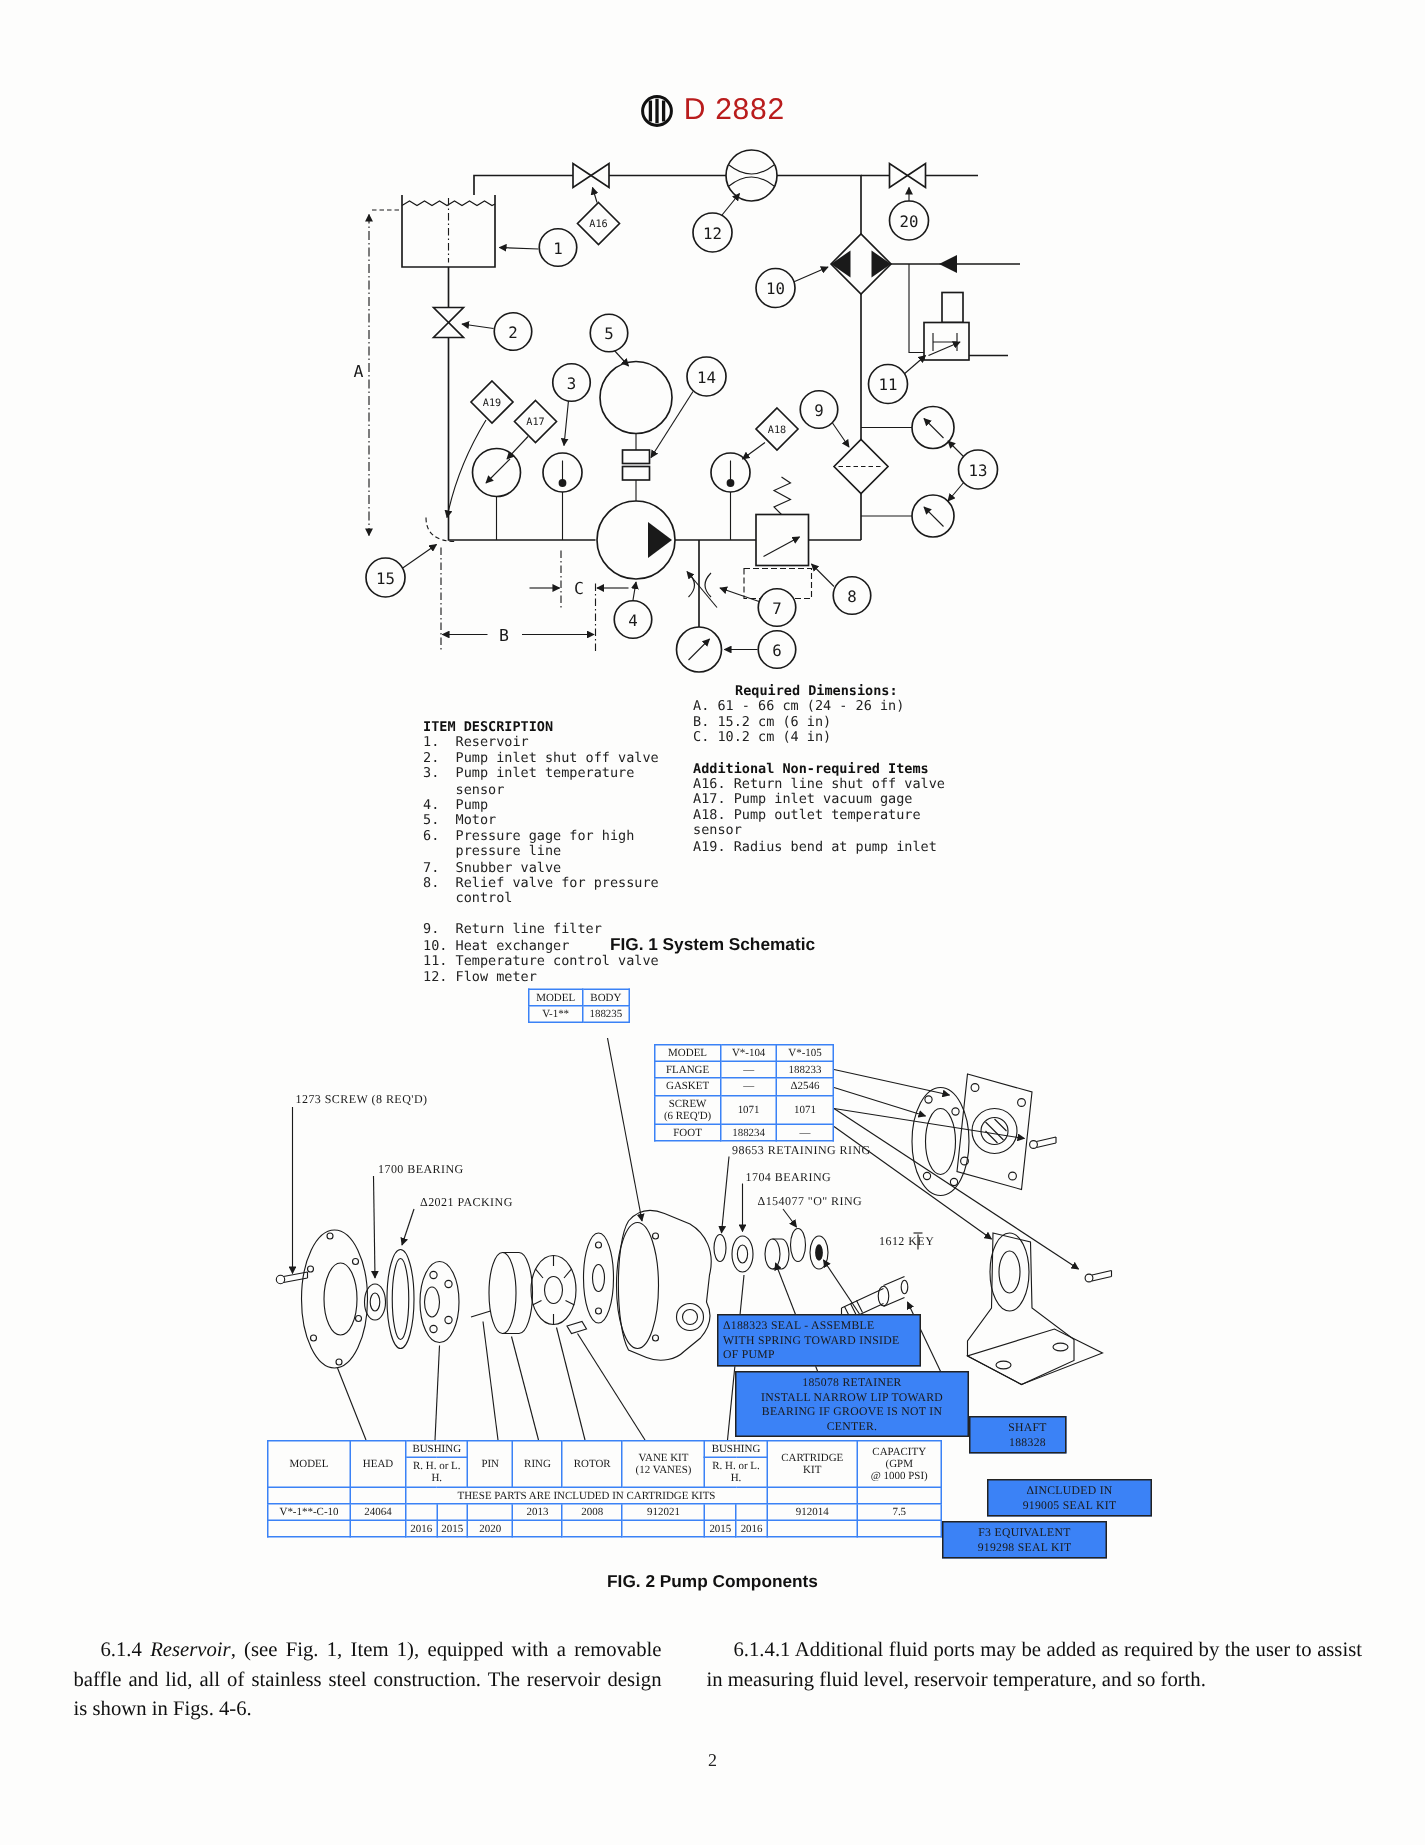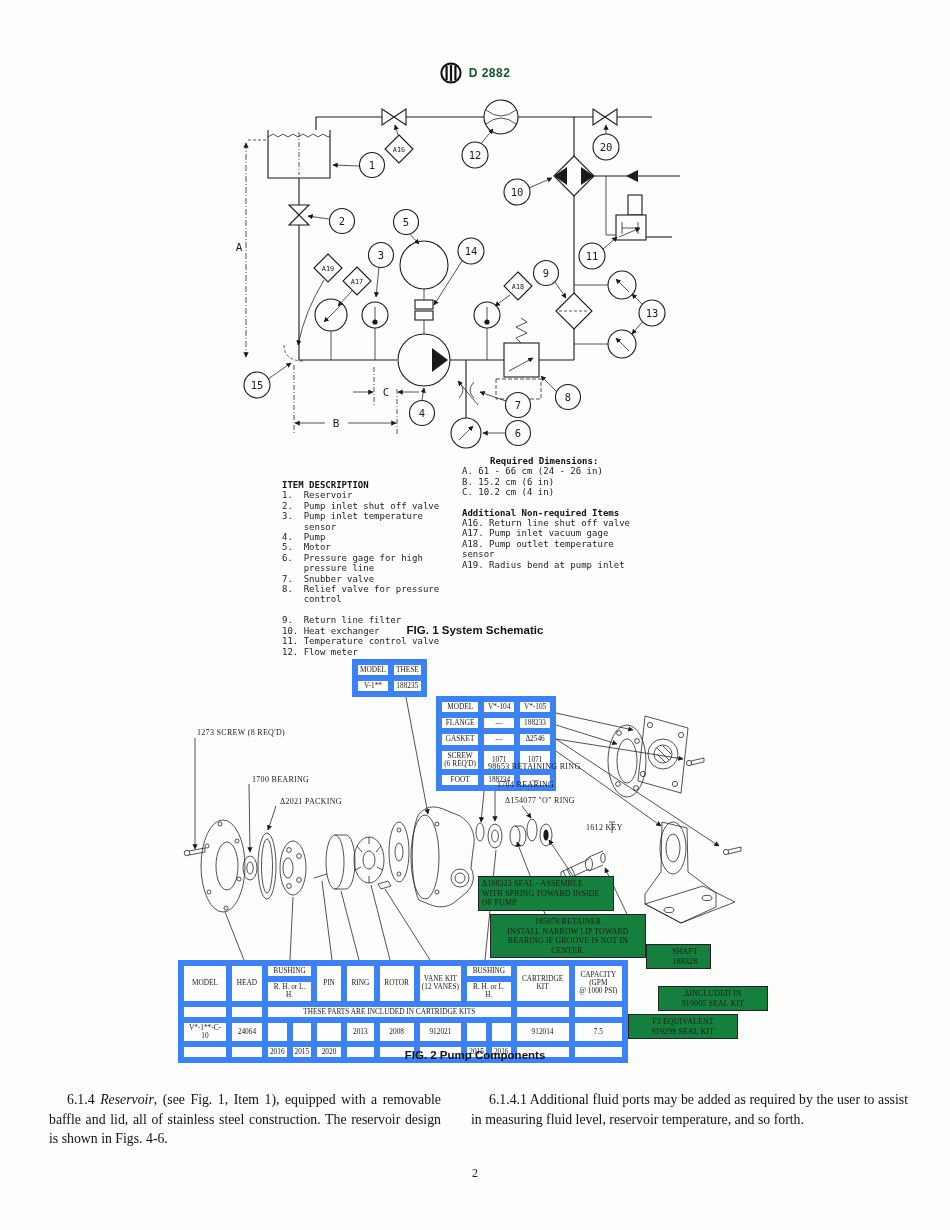--- a/index.html
+++ b/index.html
@@ -1,35 +1,35 @@
 <!DOCTYPE html>
 <html><head>
 <meta charset="utf-8">
 <style>
   html,body{margin:0;padding:0;}
   body{width:950px;height:1230px;background:#fdfdfc;position:relative;
        font-family:"Liberation Serif",serif;color:#151515;overflow:hidden;}
   .abs{position:absolute;}
   .doc-header{position:absolute;top:62px;left:0;width:950px;display:flex;
       justify-content:center;align-items:center;gap:7px;}
-  .doc-title{font-family:"Liberation Sans",sans-serif;font-weight:bold;
-      font-size:12px;letter-spacing:.5px;color:#14532d;}
+  .doc-title{font-family:"Liberation Sans",sans-serif;font-weight:normal;
+      font-size:20px;letter-spacing:.5px;color:#b91c1c;}
   .mono{font-family:"DejaVu Sans Mono",monospace;font-size:9px;line-height:10.4px;
       white-space:pre;color:#222;}
   .mono-h{font-weight:bold;color:#111;margin-top:34px;}
   .fig-caption{position:absolute;width:950px;text-align:center;
       font-family:"Liberation Sans",sans-serif;font-weight:bold;font-size:11.5px;color:#111;}
   .flabel{position:absolute;font-family:"Liberation Serif",serif;font-size:8px;
       letter-spacing:.3px;color:#1a1a1a;white-space:pre;}
-  .fbox{position:absolute;border:1px solid #222;background:#15803d;
+  .fbox{position:absolute;border:1px solid #222;background:#3b82f6;
       font-family:"Liberation Serif",serif;font-size:7.8px;line-height:9.5px;
       color:#1a1a1a;padding:2px 3px;white-space:pre;letter-spacing:.2px;}
   .fbox.center{text-align:center;}
   table.ptable{border-collapse:collapse;background:#fdfdfc;}
-  table.ptable td{border:6px solid #3b82f6;font-family:"Liberation Serif",serif;
+  table.ptable td{border:1px solid #3b82f6;font-family:"Liberation Serif",serif;
       font-size:7.3px;line-height:8.2px;text-align:center;padding:1px 2px;
       white-space:pre-line;color:#1a1a1a;}
   .bodycol{position:absolute;font-size:13.8px;line-height:19.5px;text-align:justify;color:#101010;}
   .bodycol p{margin:0;text-indent:18px;}
   .pagenum{position:absolute;top:1166px;left:0;width:950px;text-align:center;
       font-size:12px;color:#222;}
   svg{overflow:visible;}
   .ln{stroke:#1a1a1a;stroke-width:1.1;fill:none;}
   .th{stroke:#1a1a1a;stroke-width:.75;fill:none;}
   .sym{stroke:#1a1a1a;stroke-width:1.1;fill:#fdfdfc;}
@@ -448,21 +448,21 @@
       <circle class="th" cx="551" cy="196" r="2.6"></circle>
       <path class="th" d="M553,194 L566,191 M553,198 L566,195 M566,191 V195"></path>
     </g>
   </g>
 </svg>
 
 <table class="ptable abs" style="left:352px;top:659px;width:68px;">
   <tbody>
       <tr>
         <td>MODEL</td>
-      <td>THESE</td>
+      <td>BODY</td>
       </tr>
   <tr>
         <td>V-1**</td>
       <td>188235</td>
       </tr>
 </tbody>
   </table>
 
 <table class="ptable abs" style="left:436px;top:696px;width:120px;">
   <tbody>

